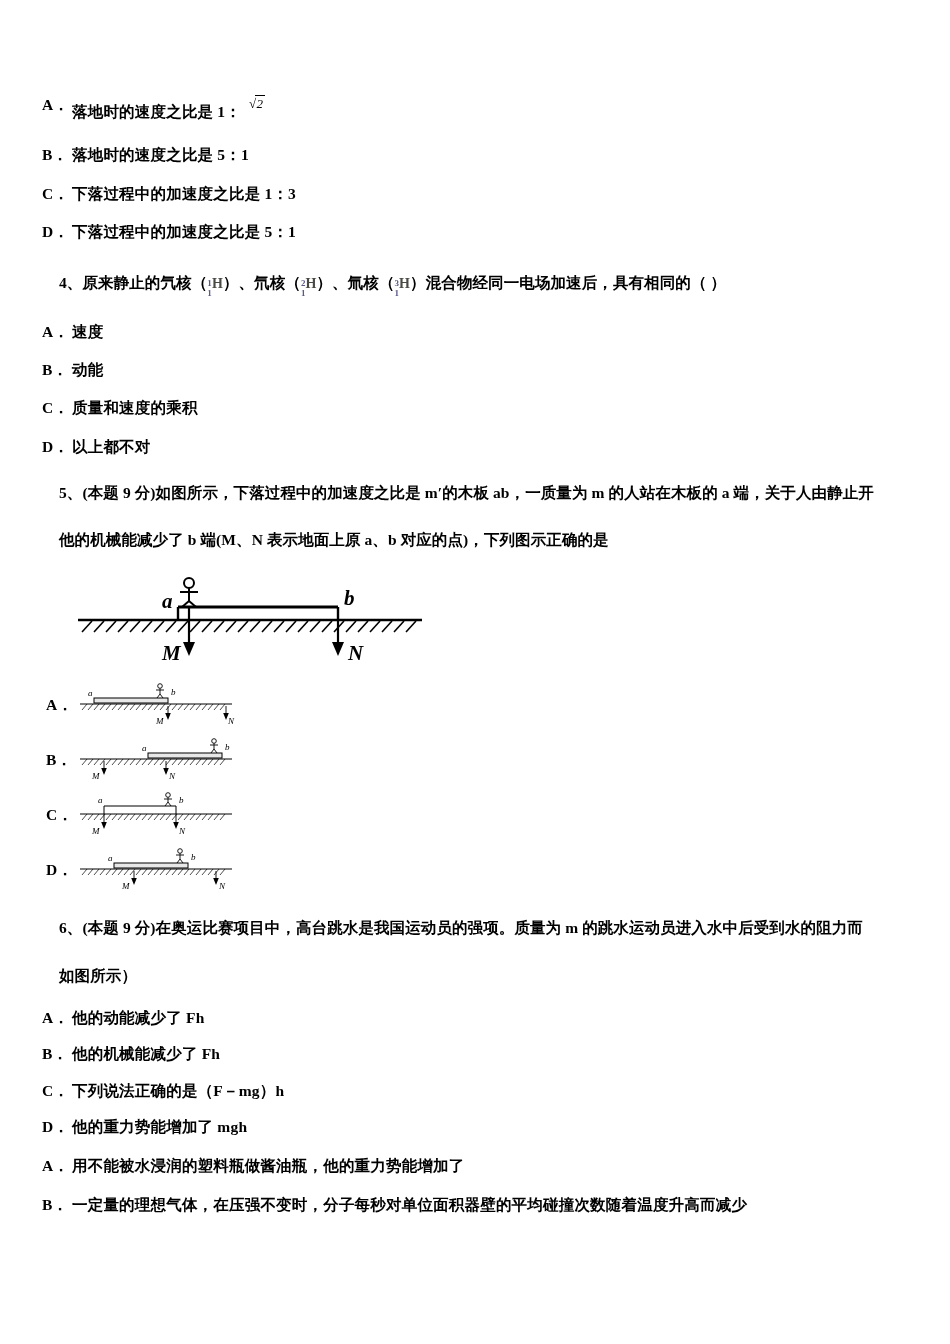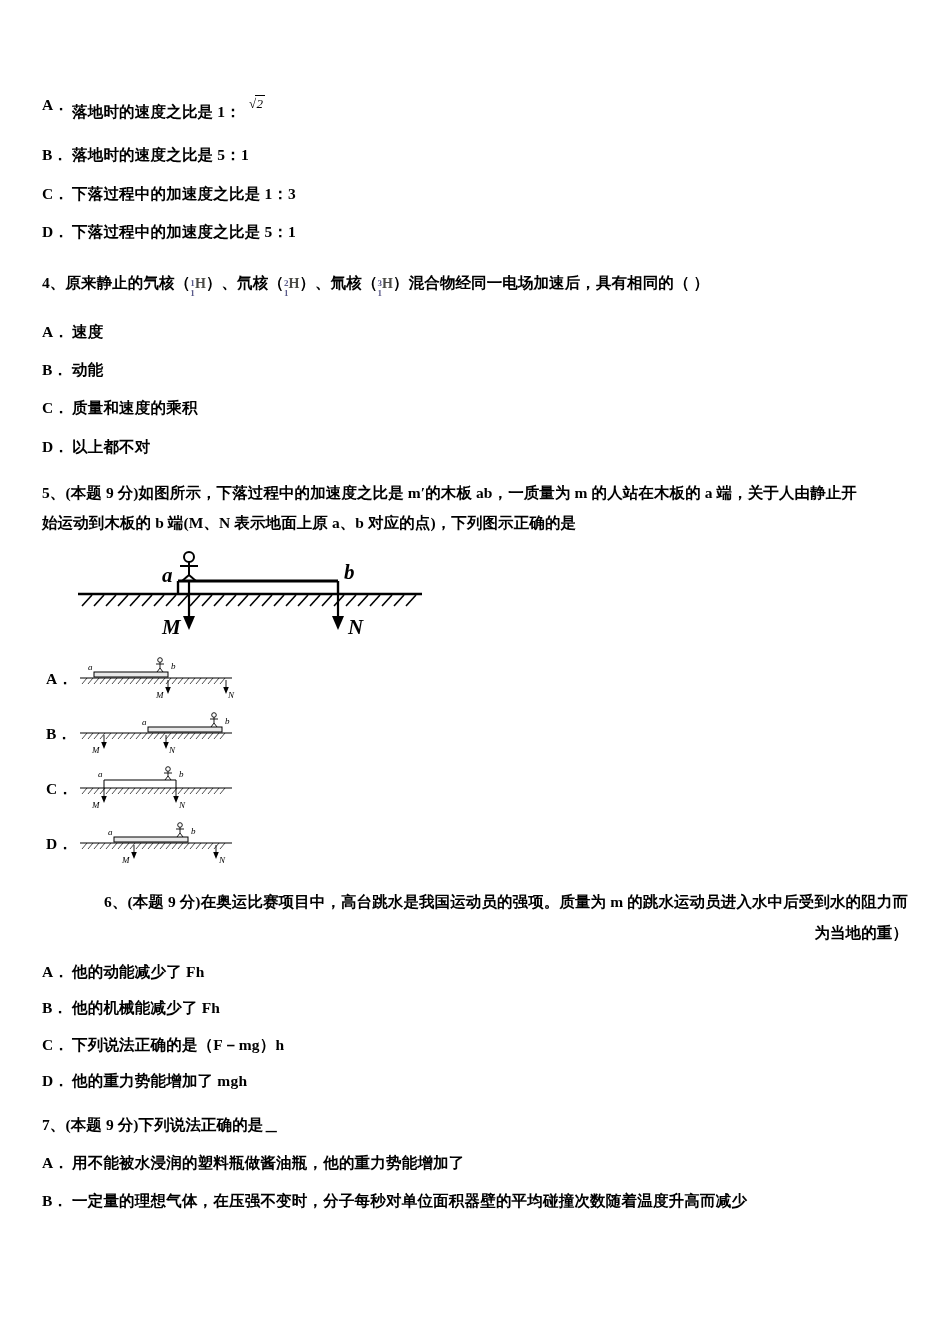--- a/index.html
+++ b/index.html
@@ -47,21 +47,21 @@
   .opt-text {
     flex: 1 1 auto;
     font-weight: bold;
     letter-spacing: 0.2px;
   }
 
   .qline {
     font-size: 15.5px;
     line-height: 1.95;
     font-weight: bold;
-    margin: 0;
+    margin: 17px;
     letter-spacing: 0.1px;
   }
 
   
   .sqrt {
     display: inline-block;
     position: relative;
     font-size: 13px;
     font-style: italic;
     font-weight: normal;
@@ -190,21 +190,21 @@
       <span class="opt-text">质量和速度的乘积</span>
     </div>
     <div class="opt-row" style="margin-bottom:22px;">
       <span class="opt-label">D．</span>
       <span class="opt-text">以上都不对</span>
     </div>
   </div>
 
   <div>
     <div class="qline"><span>5、</span><span>(本题 9 分)</span><span>如图所示，下落过程中的加速度之比是 m′的木板 ab，一质量为 m 的人站在木板的 a 端，关于人由静止开</span></div>
-    <div class="qline">始运动到木板的 b 端(M、N 表示地面上原 a、b 对应的点)，下列图示正确的是</div>
+    <div class="qline">他的机械能减少了 b 端(M、N 表示地面上原 a、b 对应的点)，下列图示正确的是</div>
   </div>
 
   <div class="fig-main">
     <svg width="360" height="96" viewBox="0 0 360 96">
 
       <line x1="8" y1="48" x2="352" y2="48" stroke="#000" stroke-width="2.4"></line>
 
       <g stroke="#000" stroke-width="1.6">
         <line x1="12" y1="60" x2="22" y2="49"></line>
             <line x1="24" y1="60" x2="34" y2="49"></line>
@@ -454,23 +454,23 @@
           <text x="32" y="14" font-family="Liberation Serif, serif" font-size="9" font-style="italic">a</text>
           <text x="115" y="13" font-family="Liberation Serif, serif" font-size="9" font-style="italic">b</text>
           <text x="46" y="42" font-family="Liberation Serif, serif" font-size="9" font-style="italic">M</text>
           <text x="143" y="42" font-family="Liberation Serif, serif" font-size="9" font-style="italic">N</text>
         </svg>
       </div>
     </div>
 
   </div>
 
-  <div style="margin-top:20px;text-align:right;">
+  <div style="margin-top:20px;">
     <div class="qline"><span>6、</span><span>(本题 9 分)</span><span>在奥运比赛项目中，高台跳水是我国运动员的强项。质量为 m 的跳水运动员进入水中后受到水的阻力而</span></div>
-    <div class="qline">为当地的重）</div>
+    <div class="qline">如图所示）</div>
   </div>
 
   <div style="margin-top:14px;">
     <div class="opt-row" style="margin-bottom:17px;">
       <span class="opt-label">A．</span>
       <span class="opt-text">他的动能减少了 Fh</span>
     </div>
     <div class="opt-row" style="margin-bottom:17px;">
       <span class="opt-label">B．</span>
       <span class="opt-text">他的机械能减少了 Fh</span>
@@ -478,23 +478,20 @@
     <div class="opt-row" style="margin-bottom:17px;">
       <span class="opt-label">C．</span>
       <span class="opt-text">下列说法正确的是（F－mg）h</span>
     </div>
     <div class="opt-row" style="margin-bottom:20px;">
       <span class="opt-label">D．</span>
       <span class="opt-text">他的重力势能增加了 mgh</span>
     </div>
   </div>
 
-  <div style="margin-top:4px;">
-    <div class="qline"><span>7、</span><span>(本题 9 分)</span><span>下列说法正确的是＿</span></div>
-  </div>
 
   <div style="margin-top:12px;">
     <div class="opt-row" style="margin-bottom:19px;">
       <span class="opt-label">A．</span>
       <span class="opt-text">用不能被水浸润的塑料瓶做酱油瓶，他的重力势能增加了</span>
     </div>
     <div class="opt-row">
       <span class="opt-label">B．</span>
       <span class="opt-text">一定量的理想气体，在压强不变时，分子每秒对单位面积器壁的平均碰撞次数随着温度升高而减少</span>
     </div>

